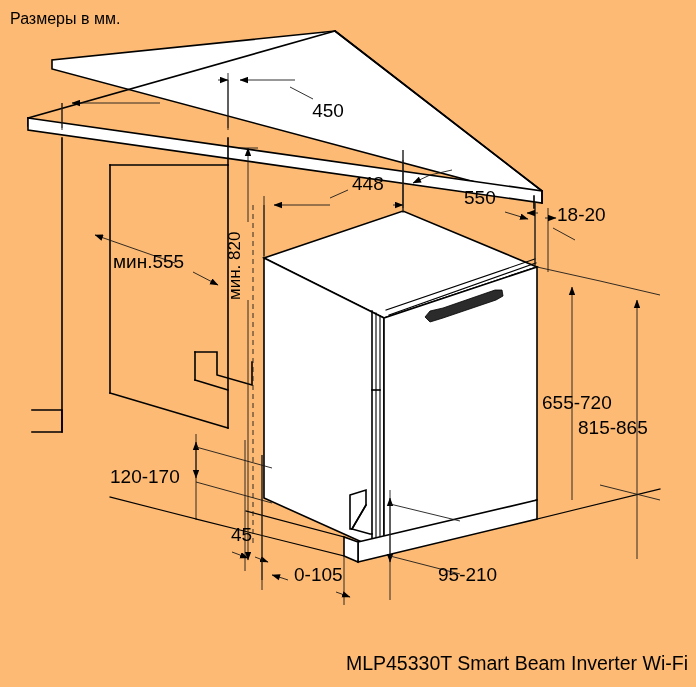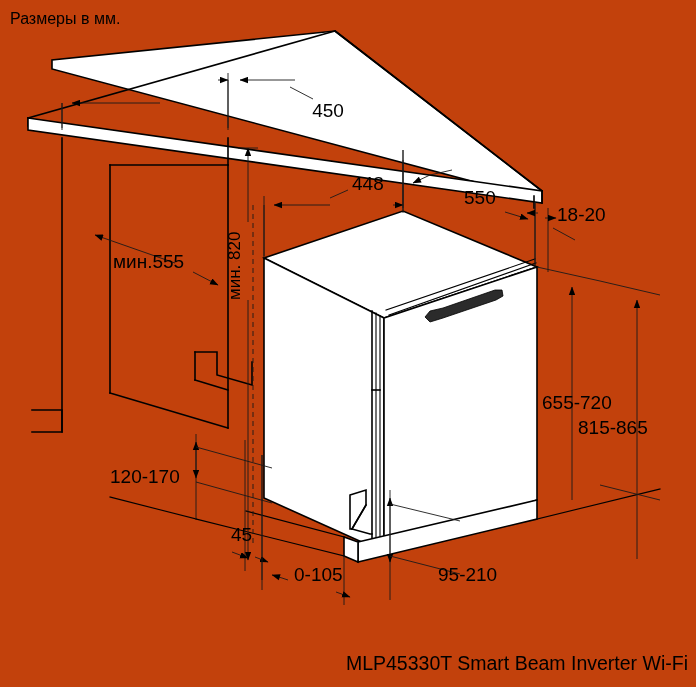--- a/index.html
+++ b/index.html
@@ -12,21 +12,21 @@
     font-family: "Liberation Sans", sans-serif;
     width: 696px;
     height: 687px;
     overflow: hidden;
     position: relative;
   }
   #drawing-root {
     position: relative;
     width: 696px;
     height: 687px;
-    background: #c2410c;
+    background: #fdba74;
   }
   svg.drawing {
     position: absolute;
     top: 0;
     left: 0;
     width: 696px;
     height: 687px;
     display: block;
   }
   .ln {

